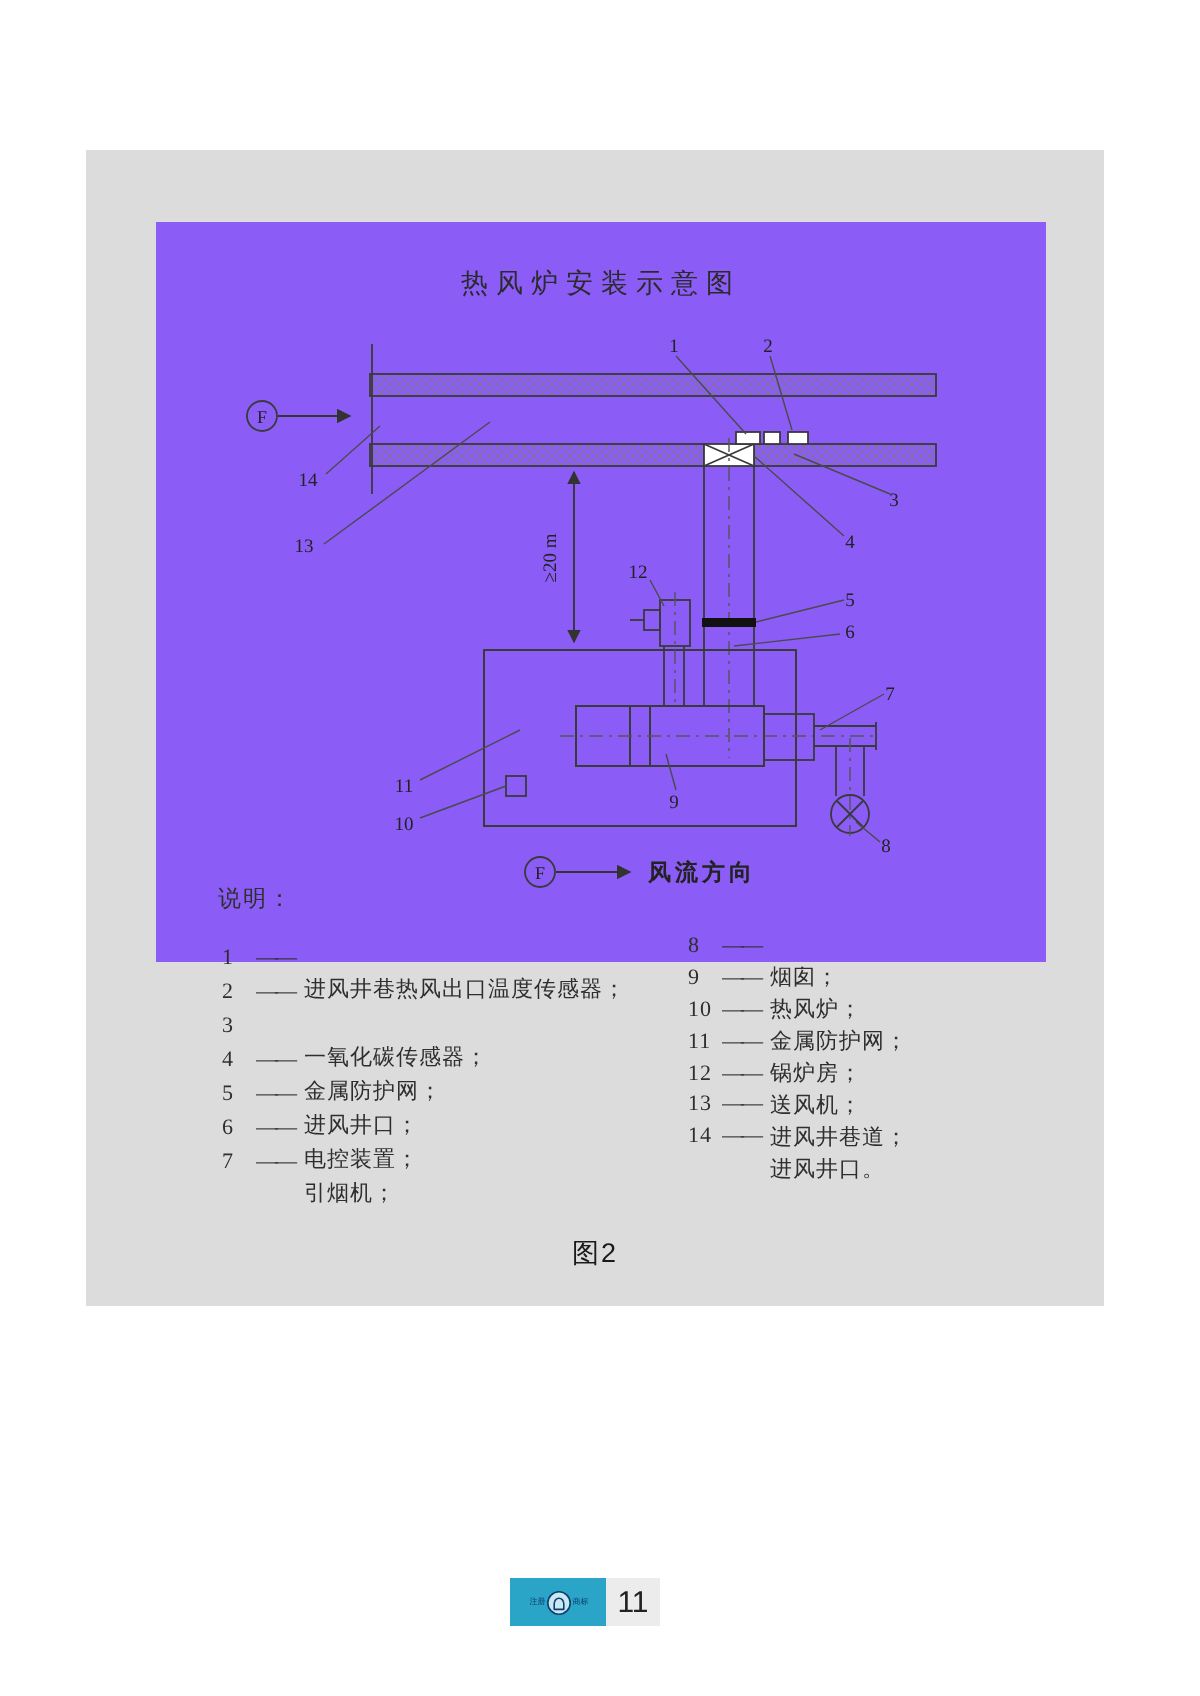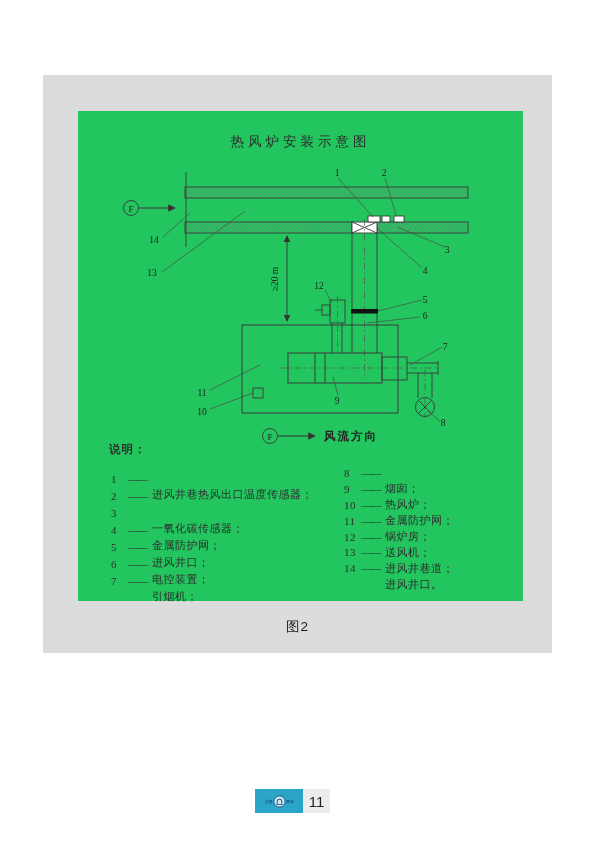--- a/index.html
+++ b/index.html
@@ -17,31 +17,31 @@
   .emblem .ring{width:13px;height:13px;border:1px solid #2a5a9a;border-radius:50%;
       display:flex;align-items:center;justify-content:center;background:rgba(255,255,255,.55);}
   .emblem .bell{width:5px;height:6px;border:1px solid #2a5a9a;border-radius:50% 50% 10% 10%;}
   .emblem.small{transform:scale(.8);}
   .emblem.small .side{color:#0e3f6e;}
   .emblem.small .ring{border-color:#0e3f6e;background:rgba(255,255,255,.75);}
   .emblem.small .bell{border-color:#0e3f6e;}
 
   
   .gray-panel{position:absolute;left:43px;top:75px;width:509px;height:578px;background:var(--panel-gray,#dcdcdc);}
-  .white-panel{position:absolute;left:35px;top:36px;width:445px;height:490px;background:#22c55e;}
+  .white-panel{position:absolute;left:35px;top:36px;width:445px;height:370px;background:#8b5cf6;}
   .panel-title{position:absolute;top:22px;left:0;width:100%;text-align:center;
       font-size:13.5px;letter-spacing:4px;color:#2b2b2b;}
   .fig-caption{position:absolute;left:0;top:543px;width:100%;text-align:center;
       font-size:13.5px;font-weight:normal;letter-spacing:1px;color:#1a1a1a;}
 
   .diagram-svg{position:absolute;left:0;top:0;}
 
   
   .legend-heading{position:absolute;left:31px;top:331px;font-size:11.5px;letter-spacing:1px;color:#2e2e2e;
-      font-family:"Liberation Serif","DejaVu Serif",serif;font-weight:bold;}
+      font-family:"Liberation Serif","DejaVu Serif",serif;}
   .legend-col{position:absolute;display:flex;flex-direction:column;
       font-family:"Liberation Serif","DejaVu Serif",serif;}
   .legend-left{left:33px;top:359px;}
   .legend-right{left:266px;top:354px;}
   .legend-left .legend-row{height:17px;}
   .legend-right .legend-row{height:15.9px;}
   .legend-row{display:flex;align-items:center;font-size:11px;color:#2e2e2e;letter-spacing:.5px;}
   .lnum{display:inline-block;width:17px;flex:none;}
   .ldash{display:inline-block;width:24px;flex:none;letter-spacing:-1.5px;overflow:hidden;white-space:nowrap;}
   .ltext{white-space:nowrap;margin-top:32px;}

